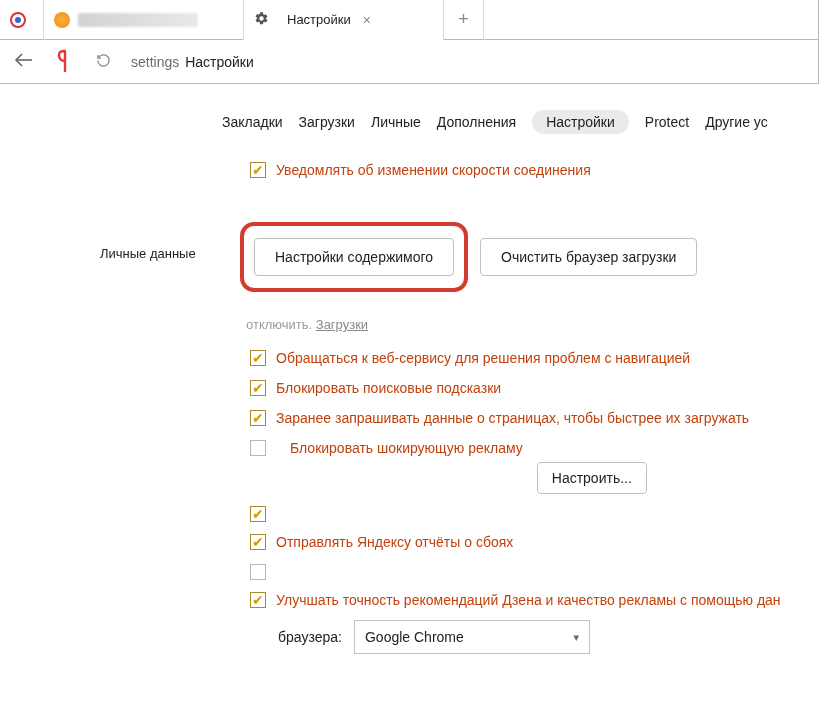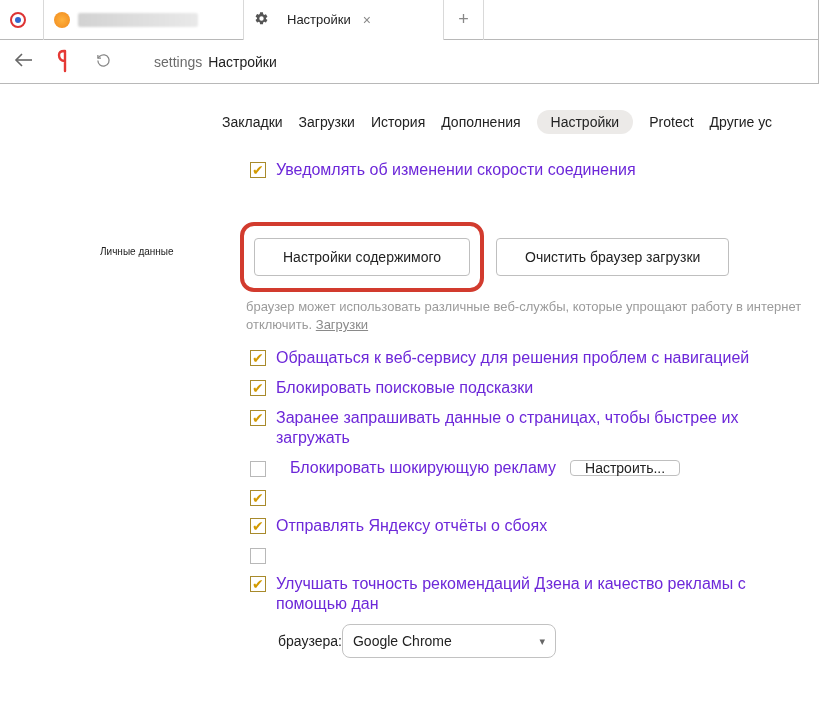--- a/index.html
+++ b/index.html
@@ -59,42 +59,42 @@
     gap:20px;
   }
   .toolbar .back-arrow { font-size:18px; color:#666; cursor:pointer; }
   .toolbar .ya-logo {
     width:22px; height:26px;
     color:#d33;
     font-weight:bold; font-size:22px;
     font-family:"Times New Roman",serif;
   }
   .toolbar .reload { color:#7a7a7a; font-size:15px; cursor:pointer; }
-  .toolbar .addr { color:#6b6b6b; font-size:14px;margin-left:23px; }
+  .toolbar .addr { color:#6b6b6b; font-size:14px; }
   .toolbar .addr .addr-ru { color:#222; margin-left:2px;}
   
   .subnav {
     display:flex;
     align-items:center;
     gap:16px;
     padding:26px 0 20px 222px;
     font-size:14px;
   }
   .subnav .navlink { color:#222; cursor:pointer; }
   .subnav .navlink.active {
     background:#eceae8;
     border-radius:14px;
     padding:4px 14px;
   }
   
   .content { padding-left:250px; padding-right:4px; }
   .section-label {
     position:absolute;
     left:100px;
-    font-size:10px;
+    font-size:13px;
     color:#222;
   }
   .row {
     display:flex;
     align-items:flex-start;
     margin:6px 0 10px 0;
     line-height:20px;
   }
   .chk {
     width:16px; height:16px;
@@ -107,62 +107,62 @@
     cursor:pointer;
   }
   .chk.checked::after{
     content:"✔";
     position:absolute;
     top:-3px; left:1px;
     font-size:14px;
     color:#d39a00;
   }
   .chk.unchecked { border-color:#b8b8b8; }
-  .chk-label { font-size:16px; color:#6d28d9; }
+  .chk-label { font-size:14px; color:#c2410c; }
   .btn {
     display:inline-flex;
     align-items:center;
     justify-content:center;
     height:38px;
-    padding:0 28px;
+    padding:0 20px;
     border:1px solid #bfbfbf;
     border-radius:4px;
     background:#fff;
     font-size:14px;
     color:#222;
     cursor:pointer;
   }
-  .btn.small{ height:16px; padding:0 14px;}
+  .btn.small{ height:32px; padding:0 14px;margin-top:24px;}
   .highlight-frame{
     position:relative;
     display:inline-block;
     padding:12px 10px;
     border:4px solid #d23b2e;
     border-radius:14px;
   }
   .buttons-row{
     display:flex; align-items:center; gap:12px;
     margin:22px 0 6px -10px;
     position:relative;
   }
   .helper-text{
     font-size:13px; color:#9b9b9b; line-height:18px;
     margin-left:-4px; margin-bottom:14px;
   }
   .helper-text a{ color:#8a8a8a; text-decoration:underline;}
   .inline-config{
-    display:flex; align-items:center; gap:14px;
+    display:flex; align-items:flex-start; gap:14px;
   }
   .browser-row{
-    display:flex; align-items:center; 
+    display:flex; align-items:center; gap:12px;
     margin-top:6px; margin-left:28px;
   }
   .select{
-    height:34px; width:214px;
-    border:1px solid #c2c2c2; border-radius:8px;
+    height:34px; width:236px;
+    border:1px solid #c2c2c2; border-radius:0;
     display:flex; align-items:center; justify-content:space-between;
     padding:0 10px; font-size:14px; cursor:pointer;
     background:#fff;
   }
   .select .caret{ font-size:11px; color:#666;}
 </style>
 </head>
 <body>
 
 <div class="tabstrip">
@@ -210,21 +210,21 @@
   </span>
   <span class="addr">
     <span>settings</span>
     <span class="addr-ru">Настройки</span>
   </span>
 </div>
 
 <div class="subnav">
   <span class="navlink">Закладки</span>
   <span class="navlink">Загрузки</span>
-  <span class="navlink">История</span>
+  <span class="navlink">Личные</span>
   <span class="navlink">Дополнения</span>
   <span class="navlink active">Настройки</span>
   <span class="navlink">Protect</span>
   <span class="navlink">Другие ус</span>
 </div>
 
 <div class="content">
 
   <div class="row">
     <span class="chk checked"></span>
@@ -235,21 +235,21 @@
     <span class="section-label" style="left:-150px; top:24px;">Личные данные</span>
 
     <div class="buttons-row">
       <span class="highlight-frame">
         <span class="btn">Настройки содержимого</span>
       </span>
       <span class="btn">Очистить браузер загрузки</span>
     </div>
 
     <div class="helper-text">
-      <span>браузер может использовать различные веб-службы, которые упрощают работу в интернет</span><br>
+      <br>
       <span>отключить.</span>
       <a href="#">Загрузки</a>
     </div>
 
     <div class="row">
       <span class="chk checked"></span>
       <span class="chk-label">Обращаться к веб-сервису для решения проблем с навигацией</span>
     </div>
     <div class="row">
       <span class="chk checked"></span>

